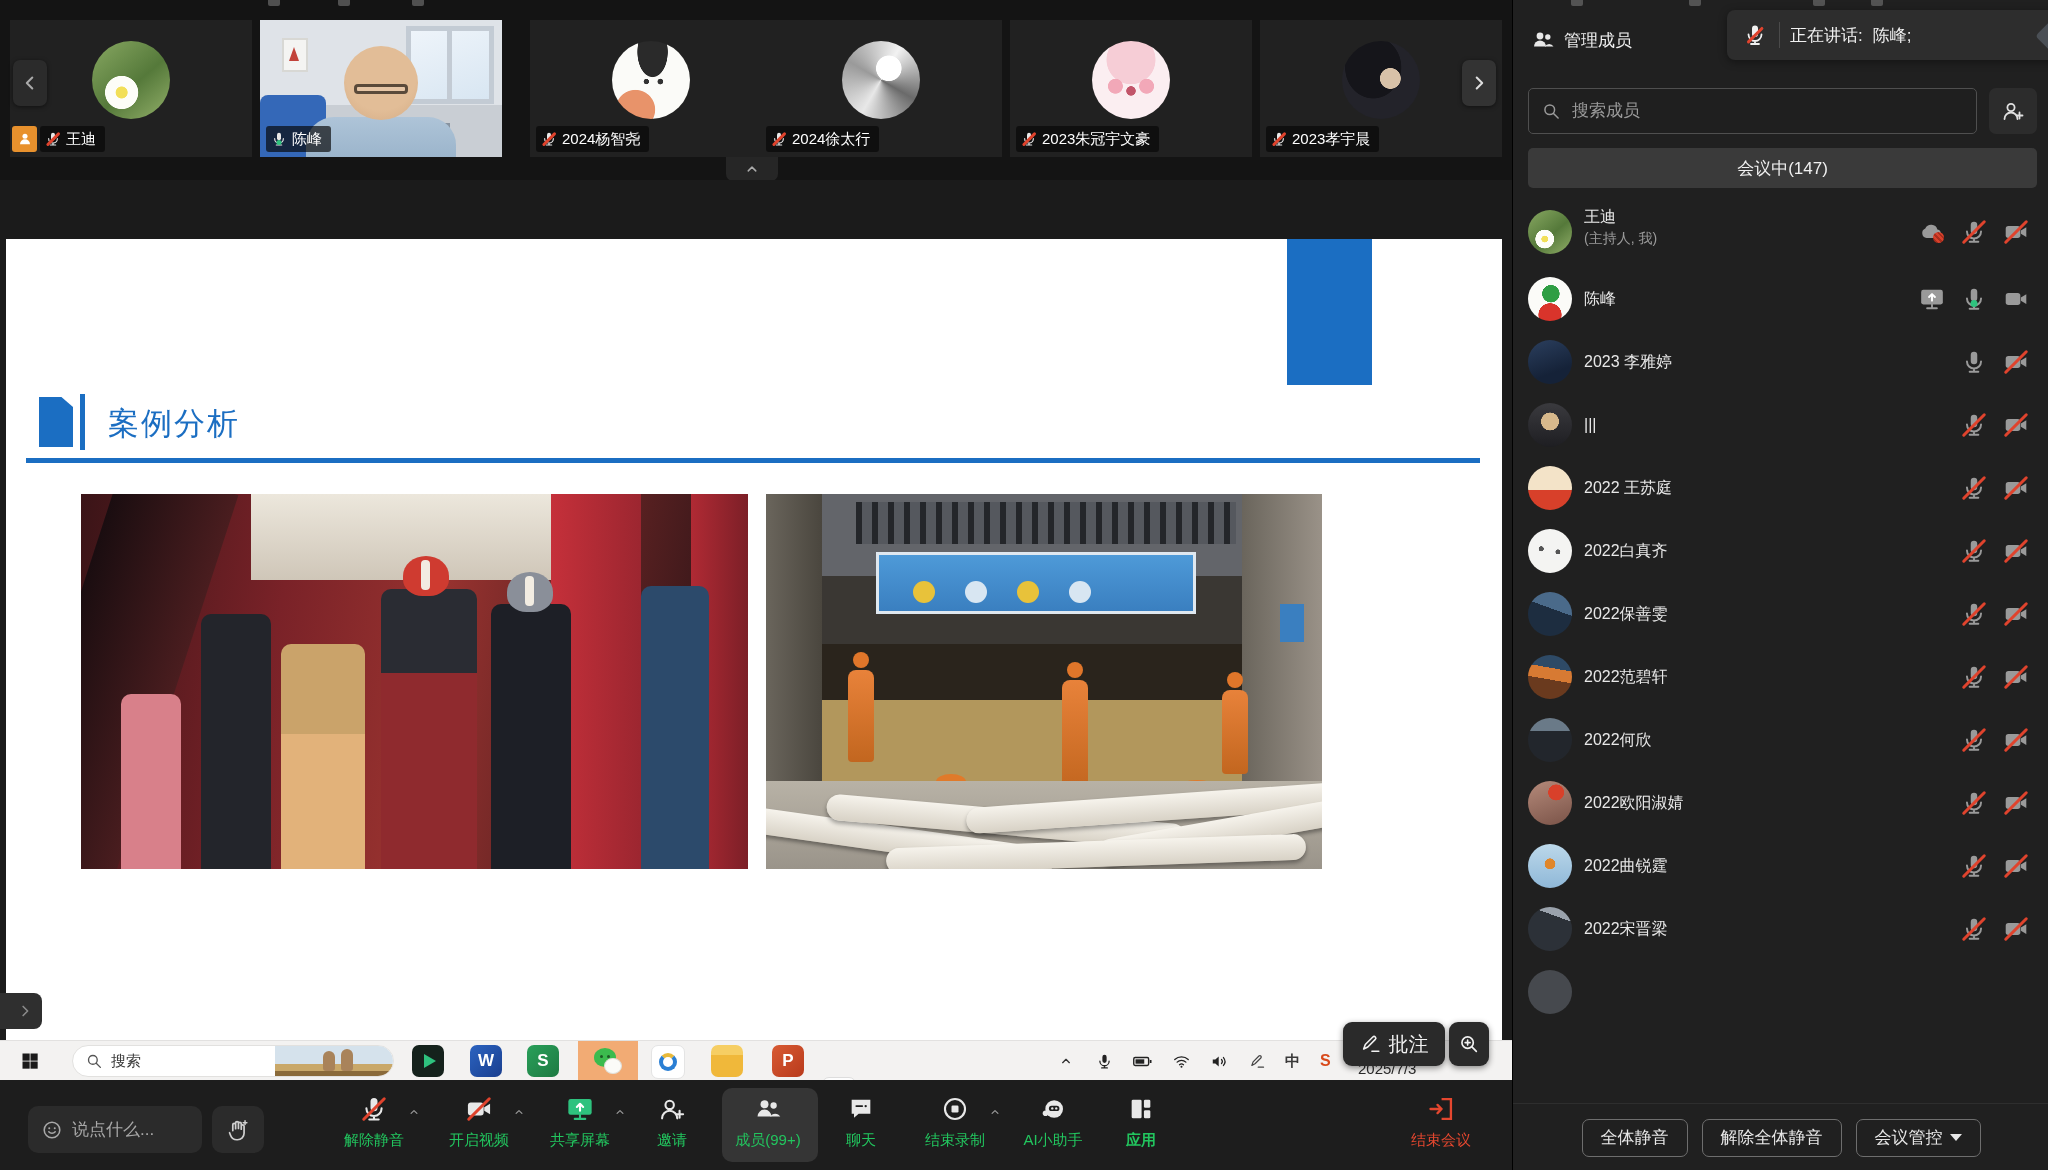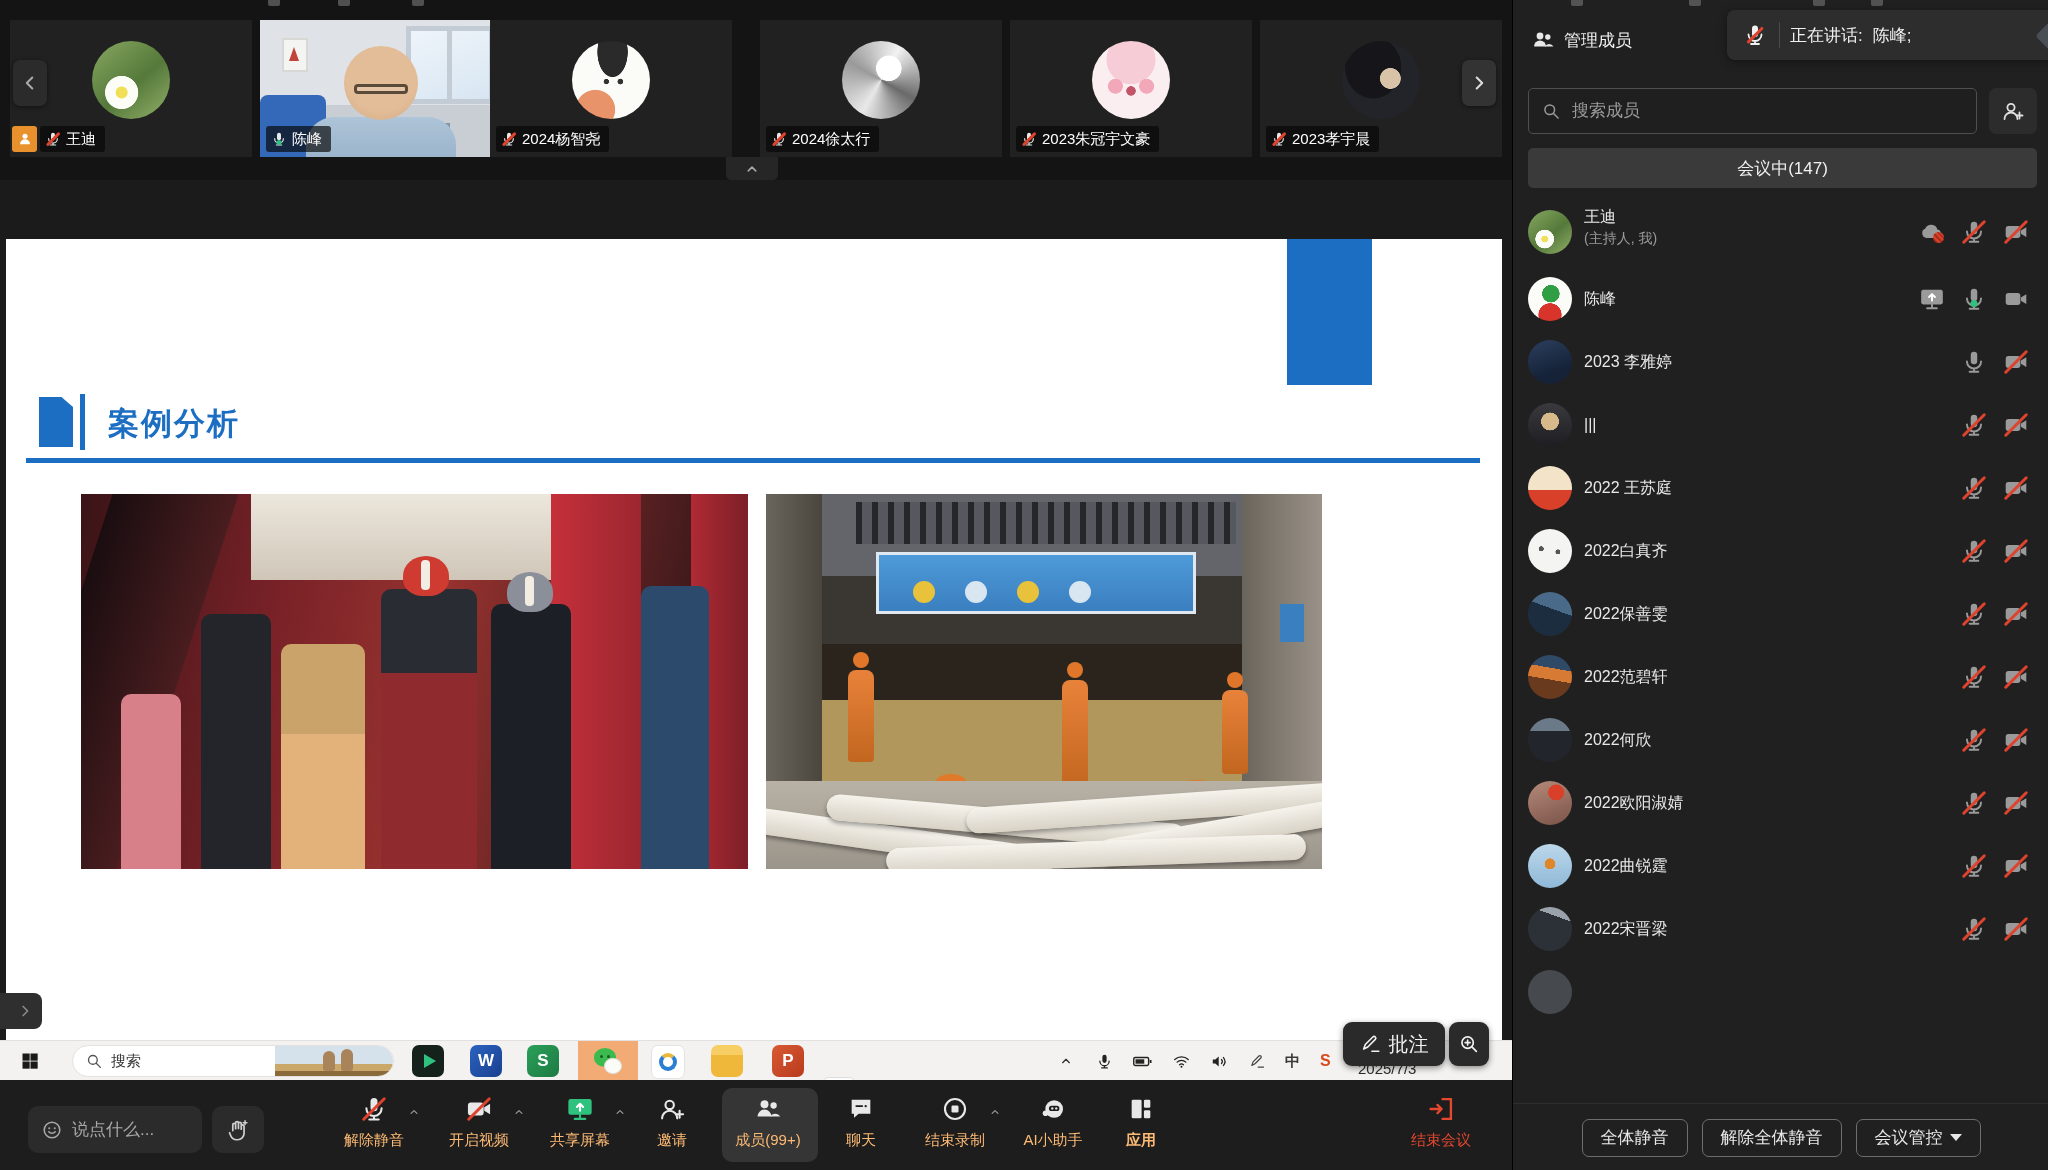--- a/index.html
+++ b/index.html
@@ -70,21 +70,21 @@
   .av-darkanime{background:radial-gradient(circle at 62% 48%,#d8c2a8 0 16%,transparent 17%),
                 radial-gradient(ellipse at 40% 34%,#15151a 0 42%,transparent 43%),#23232a;}
 
   
   #stage{left:0;top:180px;width:1512px;height:860px;background:#1b1b1b;}
   #slide{position:absolute;left:6px;top:59px;width:1496px;height:810px;background:#ffffff;overflow:hidden;}
   #bluerect{position:absolute;left:1281px;top:0;width:85px;height:146px;}
   #titleicon{position:absolute;left:33px;top:158px;width:34px;height:50px;
              clip-path:polygon(0 0,66% 0,100% 20%,100% 100%,0 100%);}
   #titlebar2{position:absolute;left:74px;top:155px;width:5px;height:56px;}
-  #slidetitle{position:absolute;left:102px;top:164px;font-size:31px;font-weight:700;letter-spacing:2px;}
+  #slidetitle{position:absolute;left:102px;top:164px;font-size:31px;font-weight:400;letter-spacing:2px;}
   #titleline{position:absolute;left:20px;top:219px;width:1454px;height:5px;}
   .photo{position:absolute;top:255px;height:375px;overflow:hidden;background:#222;}
   #photo1{left:75px;width:667px;}
   #photo2{left:760px;width:556px;}
   
   .p1-base{position:absolute;inset:0;background:linear-gradient(100deg,#3a1417,#7a2228 30%,#97322f 52%,#421a1c 85%);}
   .p1-pole{position:absolute;left:-40px;top:-30px;width:120px;height:520px;background:linear-gradient(90deg,#1a0d10,#4a1d1f);transform:rotate(18deg);}
   .p1-white{position:absolute;left:170px;top:0;width:300px;height:86px;background:linear-gradient(180deg,#ece7dc,#cfc6b8);}
   .p1-door{position:absolute;left:470px;top:0;width:90px;height:375px;background:linear-gradient(90deg,#c5303a,#9c2630);}
   .p1-door2{position:absolute;left:610px;top:0;width:57px;height:375px;background:linear-gradient(90deg,#b02a34,#7c1f27);}
@@ -155,21 +155,21 @@
   .tray{position:absolute;top:0;height:40px;display:flex;align-items:center;color:#3a3a3a;}
   #tb-date{position:absolute;left:1358px;top:1060px;width:86px;font-size:15px;color:#2a2a2a;z-index:8;}
 
   
   #toolbar{left:0;top:1080px;width:1512px;height:90px;background:#1d1d1d;z-index:7;}
   #chatpill{position:absolute;left:28px;top:26px;width:174px;height:47px;background:#2b2b2b;border-radius:10px;
             display:flex;align-items:center;gap:9px;padding-left:13px;box-sizing:border-box;color:#a8a8a8;font-size:17px;}
   #handbtn{position:absolute;left:212px;top:26px;width:52px;height:47px;background:#2b2b2b;border-radius:10px;
            display:flex;align-items:center;justify-content:center;}
   .tbtn{position:absolute;top:14px;transform:translateX(-50%);display:flex;flex-direction:column;align-items:center;gap:7px;width:110px;}
-  .tbtn .lbl{color:#fdba74;font-size:15px;white-space:nowrap;}
+  .tbtn .lbl{color:#22c55e;font-size:15px;white-space:nowrap;}
   .tbtn.end .lbl{color:#e5472f;}
   .tbtn .chev{position:absolute;right:8px;top:8px;}
   #memberspill{position:absolute;left:722px;top:8px;width:96px;height:74px;background:#353535;border-radius:10px;}
 
   
   #sidebar{left:1512px;top:0;width:536px;height:1170px;background:#202020;border-left:1px solid #000;z-index:10;}
   #sb-head{position:absolute;left:18px;top:28px;display:flex;align-items:center;gap:9px;color:#f0f0f0;font-size:17px;}
   #toast{position:absolute;left:214px;top:10px;width:330px;height:50px;background:#2d2d2d;border-radius:8px;
          display:flex;align-items:center;gap:10px;padding-left:14px;box-sizing:border-box;overflow:hidden;
          box-shadow:0 2px 8px rgba(0,0,0,.4);}
@@ -365,21 +365,21 @@
         <div class="namepill">
           <span class="icwrap" style="height: 18px; width: 18px;">
             <svg class="ic" width="16" height="16" style="color: rgb(232, 232, 232);">
               <use href="#s-mic"></use>
             </svg>
             <i class="greendot" style="bottom:3px;width:5px;height:5px"></i>
           </span>
           <span>陈峰</span>
         </div>
       </div>
-      <div class="tile" style="left: 490px;">
+      <div class="tile" style="left: 530px;">
         <div class="tileav av-cat"></div>
         <div class="namepill">
           <span class="icwrap" style="height: 18px; width: 18px;">
             <svg class="ic" width="16" height="16" style="color: rgb(232, 232, 232);">
               <use href="#s-mic"></use>
             </svg>
             <i class="slashbar sm" style="width:18px"></i>
           </span>
           <span>2024杨智尧</span>
         </div>

